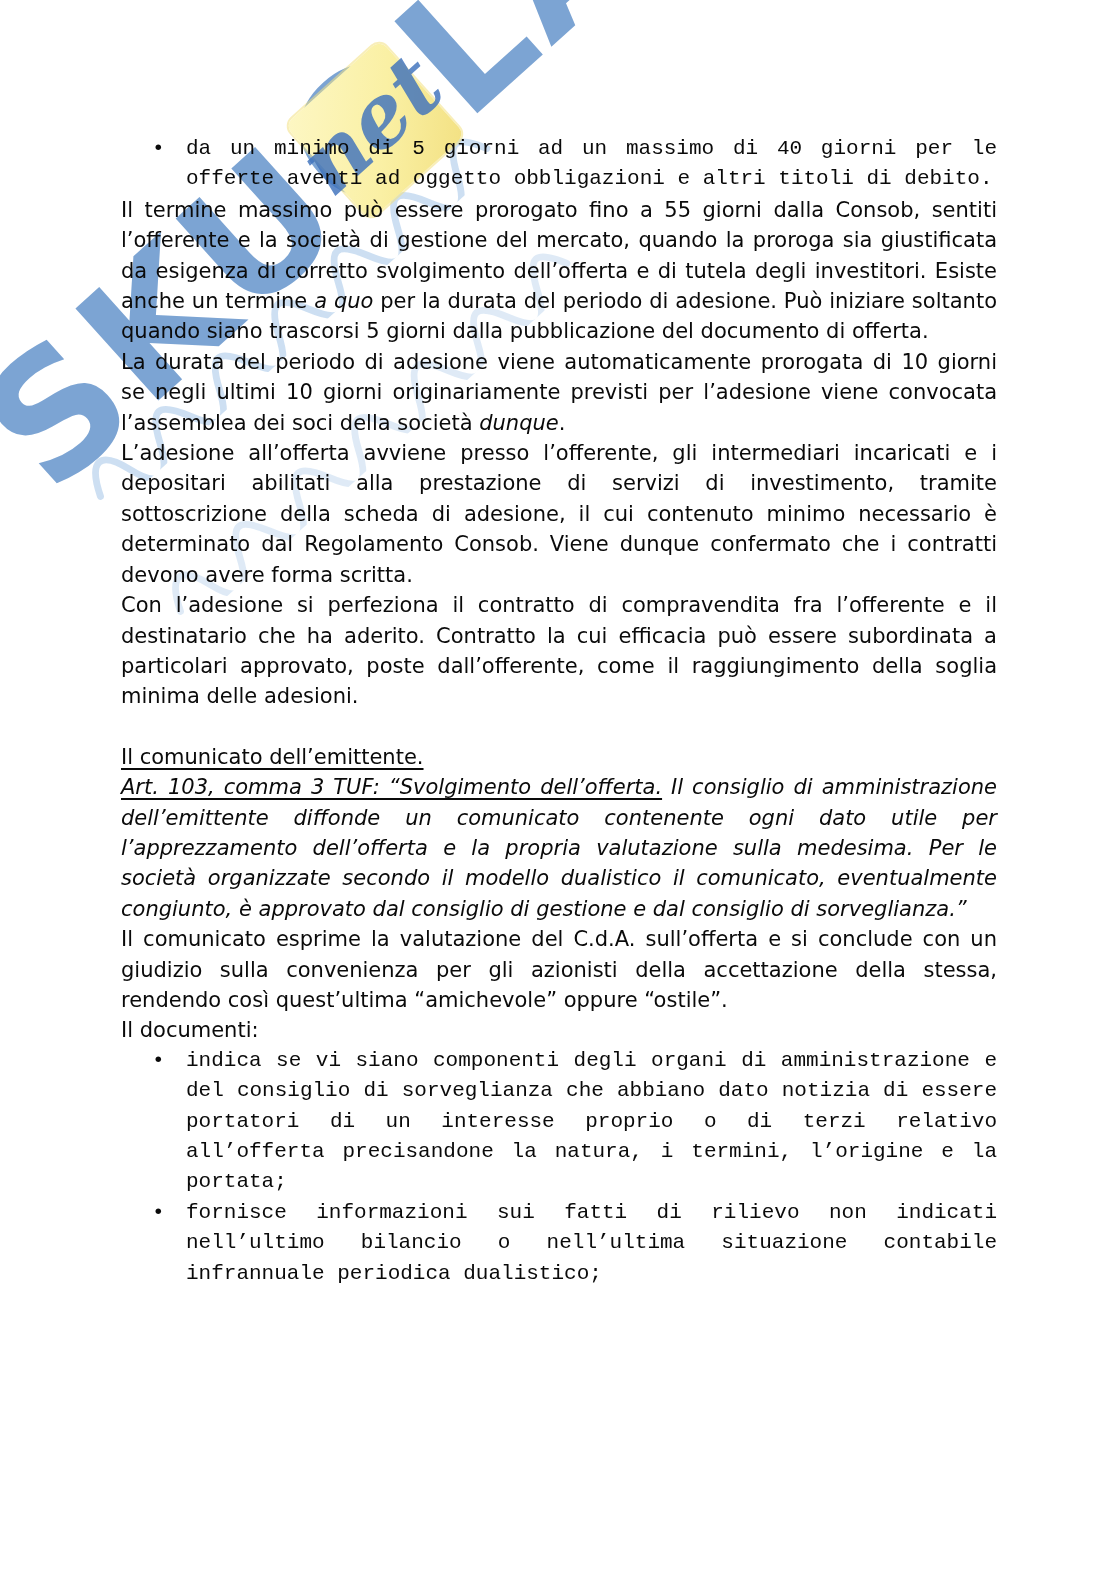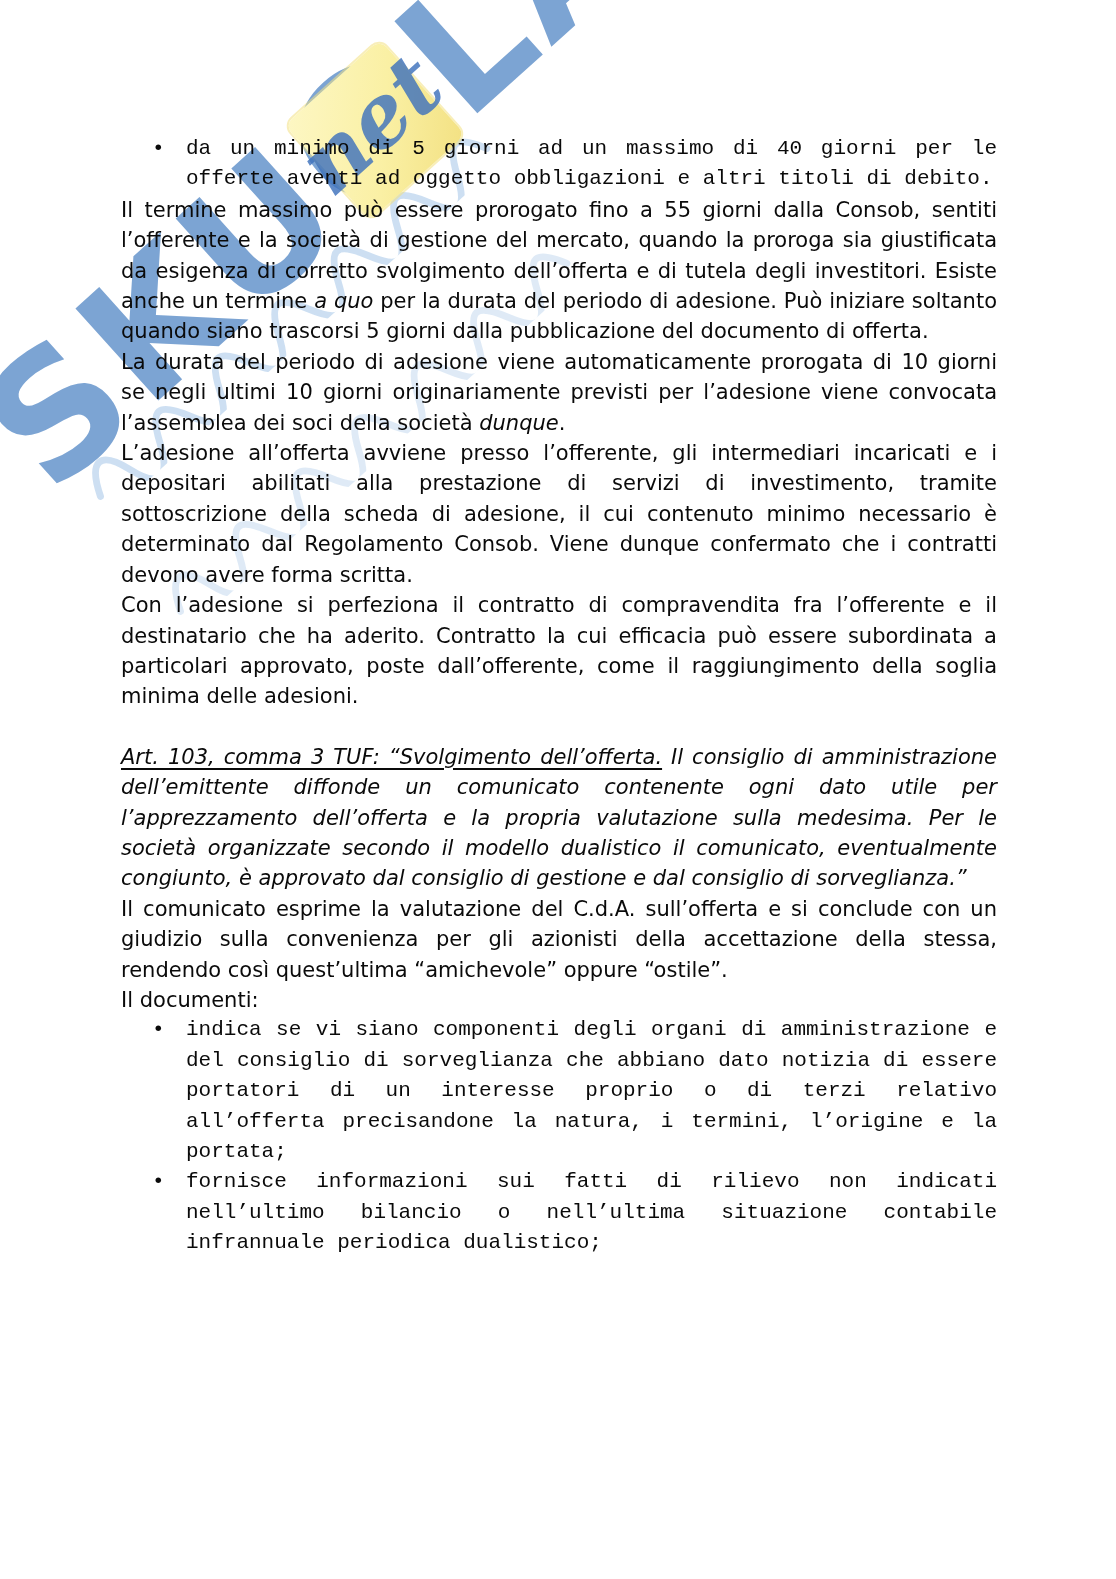--- a/index.html
+++ b/index.html
@@ -125,20 +125,21 @@
     </div>
   </div>
 
   <div class="content">
       <div class="bullet-item"><span>da un minimo di 5 giorni ad un massimo di 40 giorni per le offerte aventi ad oggetto obbligazioni e altri titoli di debito.</span></div>
       <p class="para"><span>Il termine massimo può essere prorogato fino a 55 giorni dalla Consob, sentiti l’offerente e la società di gestione del mercato, quando la proroga sia giustificata da esigenza di corretto svolgimento dell’offerta e di tutela degli investitori. Esiste anche un termine </span><span class="it">a quo</span><span> per la durata del periodo di adesione. Può iniziare soltanto quando siano trascorsi 5 giorni dalla pubblicazione del documento di offerta.</span></p>
       <p class="para"><span>La durata del periodo di adesione viene automaticamente prorogata di 10 giorni se negli ultimi 10 giorni originariamente previsti per l’adesione viene convocata l’assemblea dei soci della società </span><span class="it">dunque</span><span>.</span></p>
       <p class="para"><span>L’adesione all’offerta avviene presso l’offerente, gli intermediari incaricati e i depositari abilitati alla prestazione di servizi di investimento, tramite sottoscrizione della scheda di adesione, il cui contenuto minimo necessario è determinato dal Regolamento Consob. Viene dunque confermato che i contratti devono avere forma scritta.</span></p>
       <p class="para"><span>Con l’adesione si perfeziona il contratto di compravendita fra l’offerente e il destinatario che ha aderito. Contratto la cui efficacia può essere subordinata a particolari approvato, poste dall’offerente, come il raggiungimento della soglia minima delle adesioni.</span></p>
       <div class="spacer"></div>
+      <p class="para"><span class="ul">Il comunicato dell’emittente.</span></p>
       <p class="para"><span class="it ul">Art. 103, comma 3 TUF: “Svolgimento dell’offerta.</span><span class="it"> Il consiglio di amministrazione dell’emittente diffonde un comunicato contenente ogni dato utile per l’apprezzamento dell’offerta e la propria valutazione sulla medesima. Per le società organizzate secondo il modello dualistico il comunicato, eventualmente congiunto, è approvato dal consiglio di gestione e dal consiglio di sorveglianza.”</span></p>
       <p class="para"><span>Il comunicato esprime la valutazione del C.d.A. sull’offerta e si conclude con un giudizio sulla convenienza per gli azionisti della accettazione della stessa, rendendo così quest’ultima “amichevole” oppure “ostile”.</span></p>
       <p class="para"><span>Il documenti:</span></p>
       <div class="bullet-item"><span>indica se vi siano componenti degli organi di amministrazione e del consiglio di sorveglianza che abbiano dato notizia di essere portatori di un interesse proprio o di terzi relativo all’offerta precisandone la natura, i termini, l’origine e la portata;</span></div>
       <div class="bullet-item"><span>fornisce informazioni sui fatti di rilievo non indicati nell’ultimo bilancio o nell’ultima situazione contabile infrannuale periodica dualistico;</span></div>
     </div>
 
 </div>
 
 </body></html>

